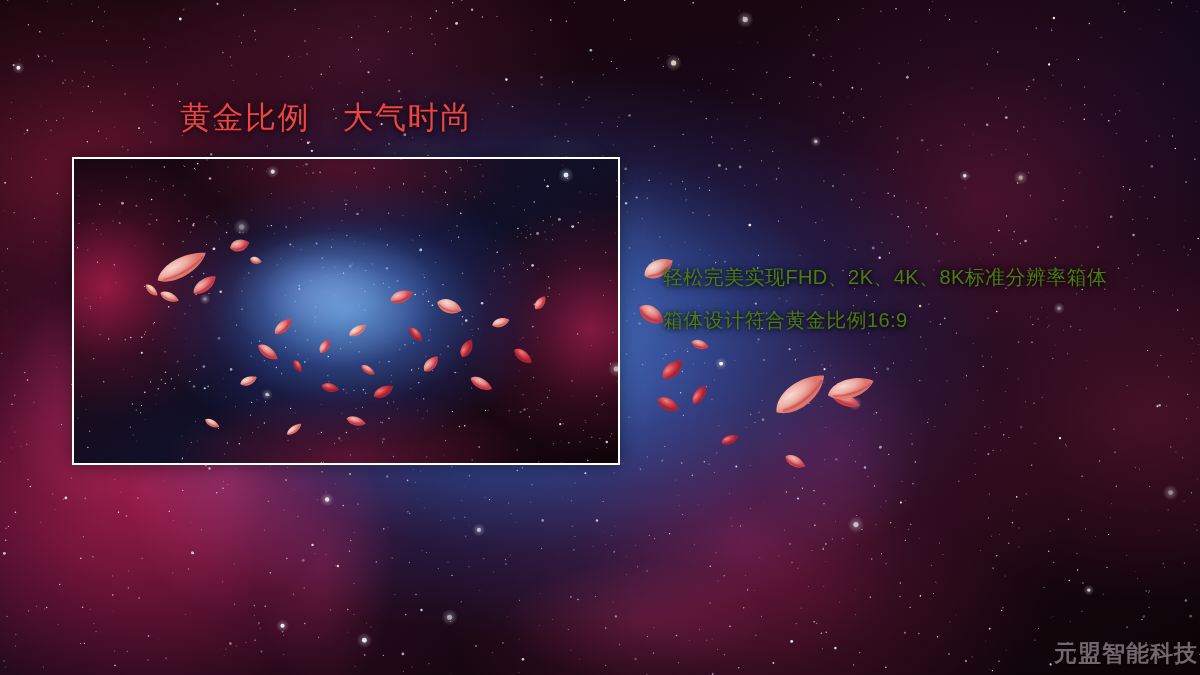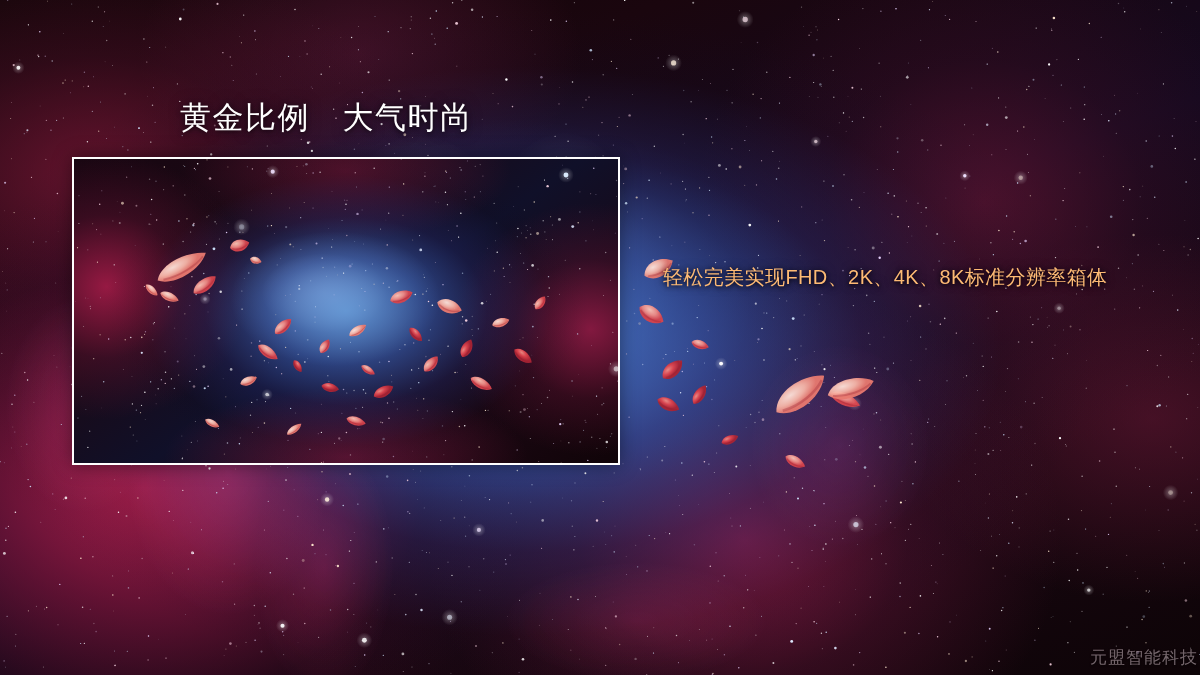--- a/index.html
+++ b/index.html
@@ -91,21 +91,21 @@
   }
   .stars svg { display:block; width:100%; height:100%; }
 
   
   .slide-title {
     position: absolute;
     left: 180px;
     top: 100px;
     font-size: 31px;
     line-height: 1.18;
-    color: #ffffff;
+    color: #ef4444;
     letter-spacing: 1.5px;
     white-space: pre;
     text-shadow: 0 1px 5px rgba(0,0,0,0.75), 0 0 14px rgba(20,10,30,0.6);
     font-weight: 400;
   }
 
   
   .preview-frame {
     position: absolute;
     left: 72px;
@@ -155,35 +155,36 @@
   
   .body-copy {
     position: absolute;
     left: 663px;
     top: 256px;
     width: 500px;
   }
   .body-line {
     font-size: 20px;
     line-height: 43px;
-    color: #fdba74;
+    color: #4d7c0f;
     white-space: nowrap;
     letter-spacing: 0.4px;
     text-shadow: 0 1px 4px rgba(0,0,0,0.85), 0 0 10px rgba(10,6,24,0.7);
   }
 
   
   .watermark {
     position: absolute;
     right: 2px;
     bottom: 6px;
-    font-size: 17px;
+    font-size: 23px;
     color: rgba(168,150,158,0.68);
     letter-spacing: 1px;
     text-shadow: 0 1px 2px rgba(0,0,0,0.6);
+    font-weight: bold;
   }
 
   
   .petal-layer { position: absolute; inset: 0; pointer-events: none; }
   .petal-layer svg { display:block; width:100%; height:100%; overflow: visible; }
 </style>
 </head>
 <body>
 
 <div class="slide">
@@ -2441,17 +2442,18 @@
               <path d="M -10 0 C -6.5 -6.25 4.5 -5.75 10 -0.8999999999999999 C 5 5.25 -6 5.5 -10 0 Z" fill="url(#pMid)" opacity="0.95"></path>
               <path d="M -8 0.8999999999999999 C -2 3 4.5 2.25 8.5 -0.1" fill="none" stroke="rgba(150,30,45,0.30)" stroke-width="0.90"></path>
             </g>
           </g>
       </svg>
     </div>
   </div>
 
   <div class="body-copy">
     <div class="body-line">轻松完美实现FHD、2K、4K、8K标准分辨率箱体</div>
+    <div class="body-line">箱体设计符合黄金比例16:9</div>
   </div>
 
   <div class="watermark">元盟智能科技</div>
 
 </div>
 
 </body></html>

